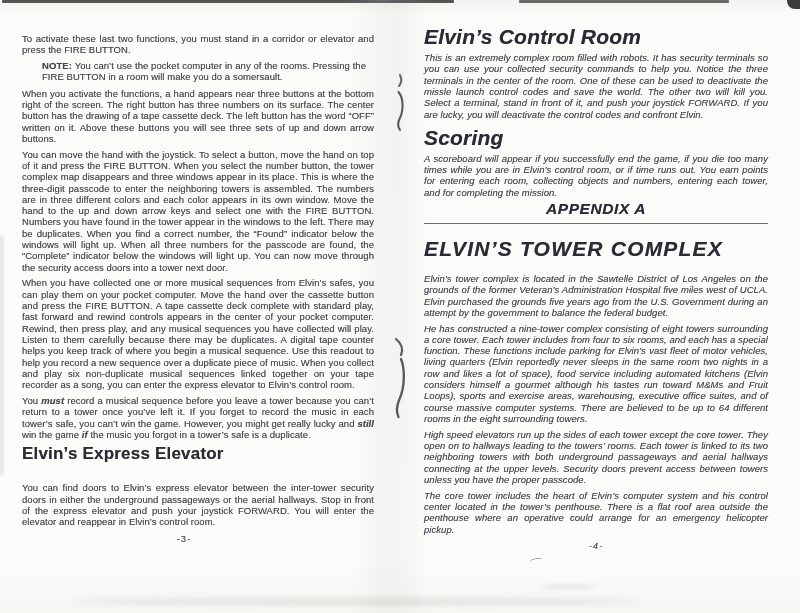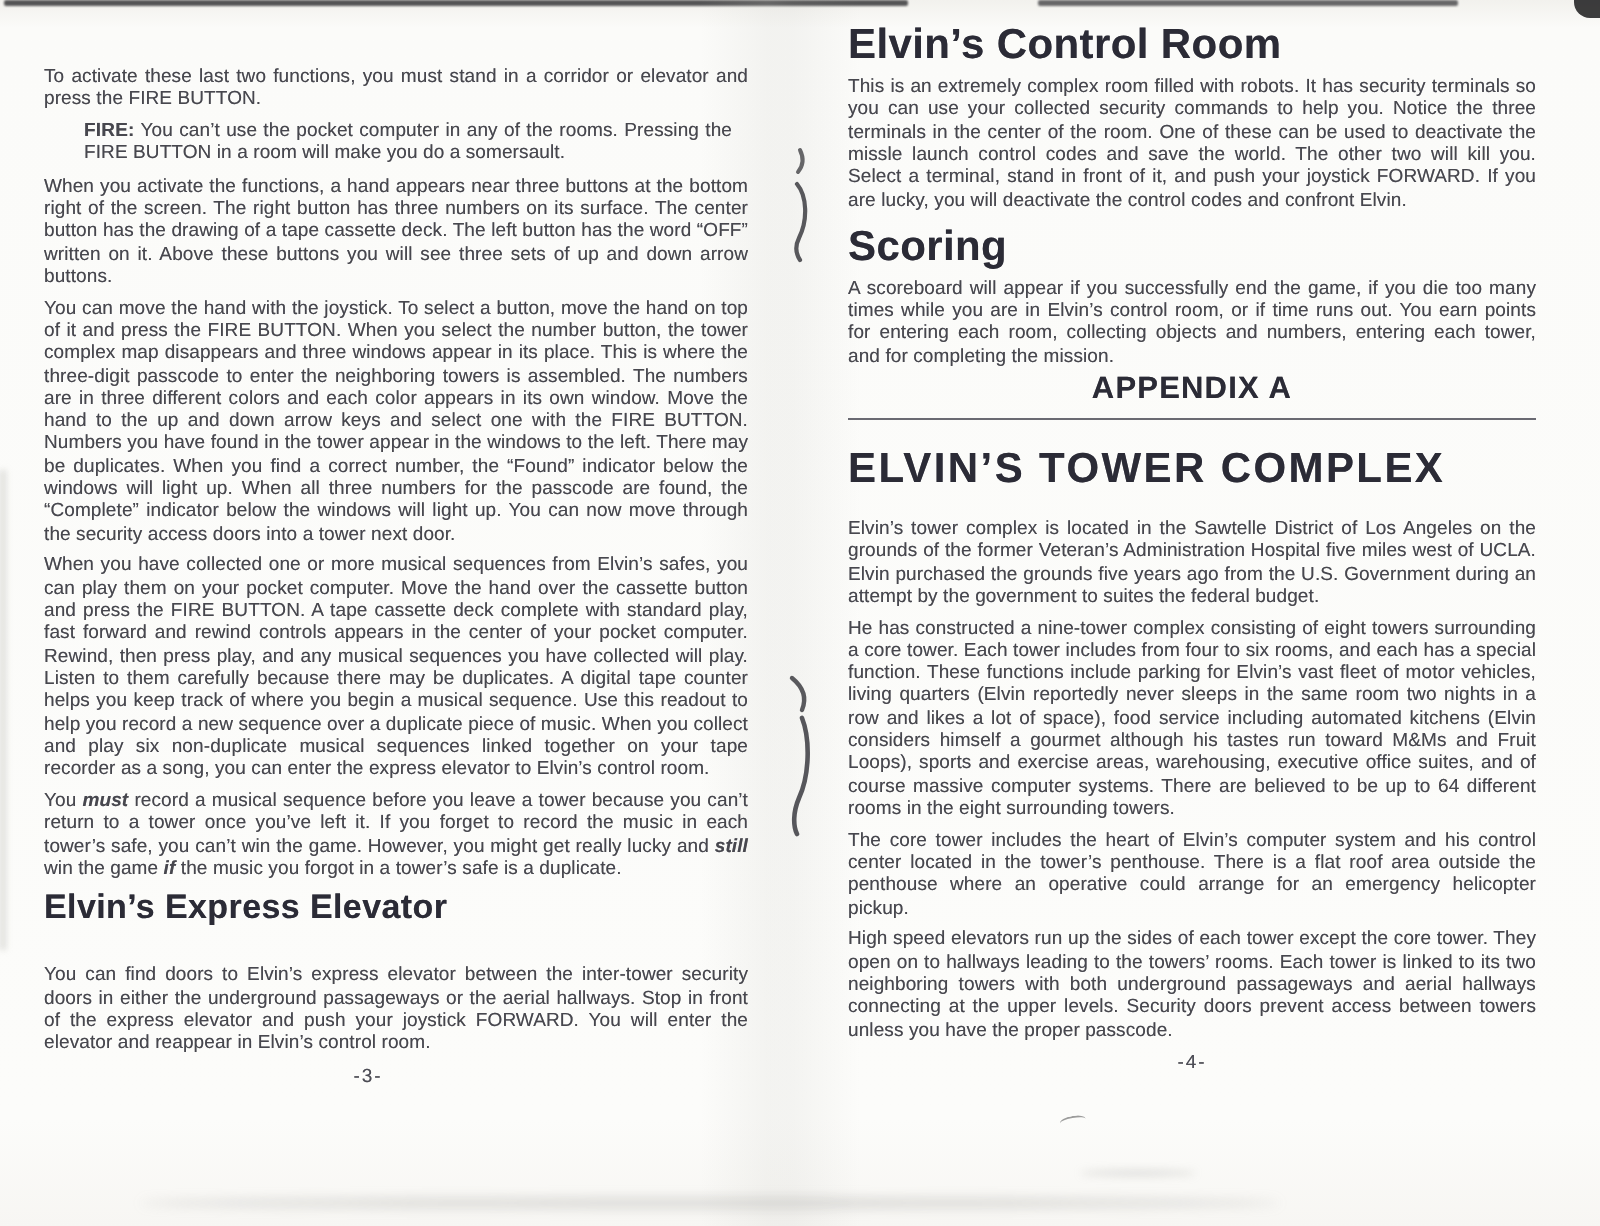--- a/index.html
+++ b/index.html
@@ -24,21 +24,21 @@
   .staple-top{left:392px;top:72px;}
   .staple-bottom{left:391px;top:336px;}
   .smudge-bottom{position:absolute;left:70px;top:599px;width:570px;height:5px;background:rgba(145,145,142,.30);filter:blur(3px);border-radius:50%;}
   .smudge-small{position:absolute;left:540px;top:585px;width:58px;height:3px;background:rgba(150,150,146,.28);filter:blur(2px);border-radius:50%;}
   .smudge-tick{position:absolute;left:530px;top:558px;width:13px;height:4px;border-top:1.6px solid rgba(105,105,105,.65);border-radius:50%;transform:rotate(-10deg);}
   .edge-streak{position:absolute;left:0;top:235px;width:3px;height:240px;background:rgba(175,175,170,.40);filter:blur(1.5px);}
 
   
   .page{position:absolute;color:#47474e;font-size:9.5px;line-height:11.3px;text-align:justify;letter-spacing:.05px;text-shadow:0 0 .3px rgba(70,70,78,.55);}
   .page-left{left:22px;top:33px;width:352px;}
-  .page-right{left:424px;top:12px;width:344px;}
+  .page-right{left:424px;top:26px;width:344px;font-style:italic;}
   .page p{margin:0 0 4.5px 0;}
   .note{margin:1px 8px 5px 20px !important;}
   .note b{letter-spacing:.1px;}
   .bi{font-weight:bold;font-style:italic;margin-top:36px;}
   h1,h2{font-weight:bold;color:#2b2b36;text-align:left;letter-spacing:.2px;line-height:1.05;text-shadow:0 0 .3px rgba(43,43,54,.6);}
   .page-left h2{font-size:17px;margin:3px 0 20px 0;}
   .page-right h1{font-size:21px;margin:0 0 4px 0;}
   .h-scoring{margin-top:7px !important;}
   .appendix-title{font-weight:bold;font-size:15.5px;color:#2b2b36;text-align:center;letter-spacing:.6px;margin-top:4px;text-shadow:0 0 .3px rgba(43,43,54,.6);}
   .appendix-rule{border:none;border-top:1.5px solid #50505a;margin:9px 0 0 0;opacity:.85;}
@@ -64,38 +64,38 @@
     <path d="M8 3 C10 7 9.5 11 7 14" stroke="#4c4c50" stroke-width="2" fill="none" stroke-linecap="round" opacity="0.85"></path>
     <path d="M6.5 20 C11.5 26 12 38 7.5 47 C5.5 51 6 55 8 58" stroke="#47474b" stroke-width="2.1" fill="none" stroke-linecap="round" opacity="0.9"></path>
   </svg>
   <svg class="staple staple-bottom" width="18" height="84" viewBox="0 0 18 84">
     <path d="M5 3 C10.5 7.5 12.5 13 10 19" stroke="#48484c" stroke-width="2.2" fill="none" stroke-linecap="round" opacity="0.9"></path>
     <path d="M10 23 C14 33 14 51 8.5 63 C5.5 70 5.5 77 7.5 81" stroke="#45454a" stroke-width="2.3" fill="none" stroke-linecap="round" opacity="0.9"></path>
   </svg>
 
   <div class="page page-left">
     <p>To activate these last two functions, you must stand in a corridor or elevator and press the FIRE BUTTON.</p>
-    <p class="note"><b>FIRE:</b><span> You can’t use the pocket computer in any of the rooms. Pressing the FIRE BUTTON in a room will make you do a somersault.</span></p>
+    <p class="note"><b>NOTE:</b><span> You can’t use the pocket computer in any of the rooms. Pressing the FIRE BUTTON in a room will make you do a somersault.</span></p>
     <p>When you activate the functions, a hand appears near three buttons at the bottom right of the screen. The right button has three numbers on its surface. The center button has the drawing of a tape cassette deck. The left button has the word “OFF” written on it. Above these buttons you will see three sets of up and down arrow buttons.</p>
     <p>You can move the hand with the joystick. To select a button, move the hand on top of it and press the FIRE BUTTON. When you select the number button, the tower complex map disappears and three windows appear in its place. This is where the three-digit passcode to enter the neighboring towers is assembled. The numbers are in three different colors and each color appears in its own window. Move the hand to the up and down arrow keys and select one with the FIRE BUTTON. Numbers you have found in the tower appear in the windows to the left. There may be duplicates. When you find a correct number, the “Found” indicator below the windows will light up. When all three numbers for the passcode are found, the “Complete” indicator below the windows will light up. You can now move through the security access doors into a tower next door.</p>
     <p>When you have collected one or more musical sequences from Elvin’s safes, you can play them on your pocket computer. Move the hand over the cassette button and press the FIRE BUTTON. A tape cassette deck complete with standard play, fast forward and rewind controls appears in the center of your pocket computer. Rewind, then press play, and any musical sequences you have collected will play. Listen to them carefully because there may be duplicates. A digital tape counter helps you keep track of where you begin a musical sequence. Use this readout to help you record a new sequence over a duplicate piece of music. When you collect and play six non-duplicate musical sequences linked together on your tape recorder as a song, you can enter the express elevator to Elvin’s control room.</p>
     <p><span>You </span><span class="bi">must</span><span> record a musical sequence before you leave a tower because you can’t return to a tower once you’ve left it. If you forget to record the music in each tower’s safe, you can’t win the game. However, you might get really lucky and </span><span class="bi">still</span><span> win the game </span><span class="bi">if</span><span> the music you forgot in a tower’s safe is a duplicate.</span></p>
     <h2>Elvin’s Express Elevator</h2>
     <p>You can find doors to Elvin’s express elevator between the inter-tower security doors in either the underground passageways or the aerial hallways. Stop in front of the express elevator and push your joystick FORWARD. You will enter the elevator and reappear in Elvin’s control room.</p>
     <div class="page-number">-3-</div>
   </div>
 
   <div class="page page-right">
     <h1>Elvin’s Control Room</h1>
     <p>This is an extremely complex room filled with robots. It has security terminals so you can use your collected security commands to help you. Notice the three terminals in the center of the room. One of these can be used to deactivate the missle launch control codes and save the world. The other two will kill you. Select a terminal, stand in front of it, and push your joystick FORWARD. If you are lucky, you will deactivate the control codes and confront Elvin.</p>
     <h1 class="h-scoring">Scoring</h1>
     <p>A scoreboard will appear if you successfully end the game, if you die too many times while you are in Elvin’s control room, or if time runs out. You earn points for entering each room, collecting objects and numbers, entering each tower, and for completing the mission.</p>
     <div class="appendix-title">APPENDIX A</div>
     <hr class="appendix-rule">
     <h1 class="h-tower">ELVIN’S TOWER COMPLEX</h1>
-    <p>Elvin’s tower complex is located in the Sawtelle District of Los Angeles on the grounds of the former Veteran’s Administration Hospital five miles west of UCLA. Elvin purchased the grounds five years ago from the U.S. Government during an attempt by the government to suites the federal budget.</p>
+    <p>Elvin’s tower complex is located in the Sawtelle District of Los Angeles on the grounds of the former Veteran’s Administration Hospital five miles west of UCLA. Elvin purchased the grounds five years ago from the U.S. Government during an attempt by the government to balance the federal budget.</p>
     <p>He has constructed a nine-tower complex consisting of eight towers surrounding a core tower. Each tower includes from four to six rooms, and each has a special function. These functions include parking for Elvin’s vast fleet of motor vehicles, living quarters (Elvin reportedly never sleeps in the same room two nights in a row and likes a lot of space), food service including automated kitchens (Elvin considers himself a gourmet although his tastes run toward M&amp;Ms and Fruit Loops), sports and exercise areas, warehousing, executive office suites, and of course massive computer systems. There are believed to be up to 64 different rooms in the eight surrounding towers.</p>
+    <p>High speed elevators run up the sides of each tower except the core tower. They open on to hallways leading to the towers’ rooms. Each tower is linked to its two neighboring towers with both underground passageways and aerial hallways connecting at the upper levels. Security doors prevent access between towers unless you have the proper passcode.</p>
     <p>The core tower includes the heart of Elvin’s computer system and his control center located in the tower’s penthouse. There is a flat roof area outside the penthouse where an operative could arrange for an emergency helicopter pickup.</p>
-    <p>High speed elevators run up the sides of each tower except the core tower. They open on to hallways leading to the towers’ rooms. Each tower is linked to its two neighboring towers with both underground passageways and aerial hallways connecting at the upper levels. Security doors prevent access between towers unless you have the proper passcode.</p>
     <div class="page-number">-4-</div>
   </div>
 
 </div>
 
 </body></html>

